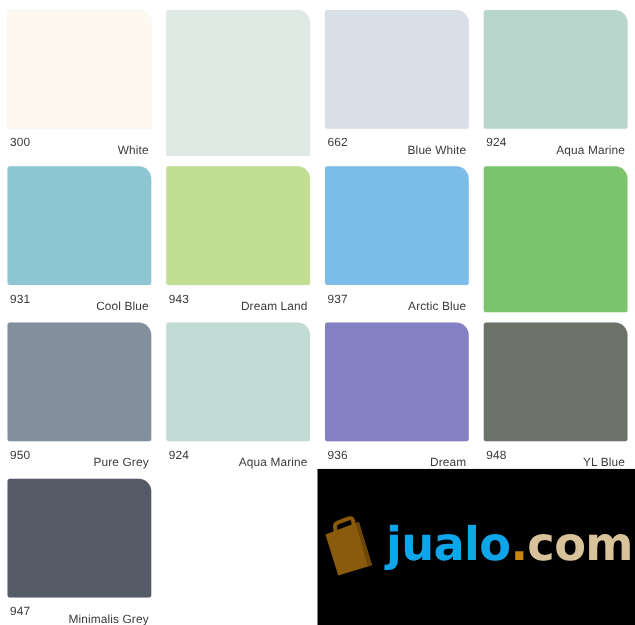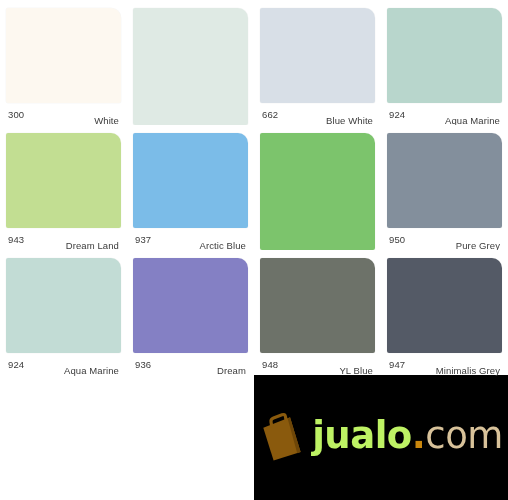--- a/index.html
+++ b/index.html
@@ -93,21 +93,21 @@
   .watermark-text {
     font-family: "DejaVu Sans", sans-serif;
     font-size: 37px;
     font-weight: 700;
     line-height: 1;
     letter-spacing: -0.5px;
     white-space: nowrap;
   }
   .wm-brand { color: #c8860d; }
   .wm-dot   { color: #c8860d; }
-  .wm-tld   { color: #d8c29a; font-weight: 400; }
+  .wm-tld   { color: #d8c29a; font-weight: 700; }
 </style>
 </head>
 <body>
 
 <div class="swatch-grid">
 
   <div class="swatch-cell">
     <div class="swatch-chip" style="background-color: rgb(253, 248, 240);"></div>
     <div class="swatch-caption">
       <span class="swatch-code">300</span>
@@ -129,20 +129,27 @@
 
   <div class="swatch-cell">
     <div class="swatch-chip" style="background-color: rgb(184, 214, 204);"></div>
     <div class="swatch-caption">
       <span class="swatch-code">924</span>
       <span class="swatch-name">Aqua Marine</span>
     </div>
   </div>
 
 
+  <div class="swatch-cell">
+    <div class="swatch-chip" style="background-color: rgb(141, 197, 211);"></div>
+    <div class="swatch-caption">
+      <span class="swatch-code">931</span>
+      <span class="swatch-name">Cool Blue</span>
+    </div>
+  </div>
 
   <div class="swatch-cell">
     <div class="swatch-chip" style="background-color: rgb(194, 222, 146);"></div>
     <div class="swatch-caption">
       <span class="swatch-code">943</span>
       <span class="swatch-name">Dream Land</span>
     </div>
   </div>
 
   <div class="swatch-cell">
@@ -199,17 +206,17 @@
 
   <div class="watermark-cell" style="background-color: rgb(0, 0, 0);">
     <div class="watermark-inner">
       <svg class="bag-icon" viewBox="0 0 44 50">
         <g transform="rotate(-9 22 26)">
           <path d="M6 14 L34 8 L39 44 L11 48 Z" fill="#8a5a0d"></path>
           <path d="M34 8 L39 44 L35.5 44.6 L31.5 9 Z" fill="#6d4608"></path>
           <path d="M14.5 13.5 L14.5 9.5 Q14.5 6.6 17.6 6.0 L26.5 4.2 Q29.6 3.7 29.6 6.6 L29.6 10.6" fill="none" stroke="#8a5a0d" stroke-width="3.2" stroke-linecap="round"></path>
         </g>
       </svg>
-      <div class="watermark-text"><span class="wm-brand" style="color: #bef264;">jualo</span><span class="wm-dot" style="color: rgb(200, 134, 13);">.</span><span class="wm-tld" style="color: rgb(216, 194, 154);">com</span></div>
+      <div class="watermark-text"><span class="wm-brand" style="color: #0ea5e9;">jualo</span><span class="wm-dot" style="color: rgb(200, 134, 13);">.</span><span class="wm-tld" style="color: rgb(216, 194, 154);">com</span></div>
     </div>
   </div>
 
 </div>
 
 </body></html>

